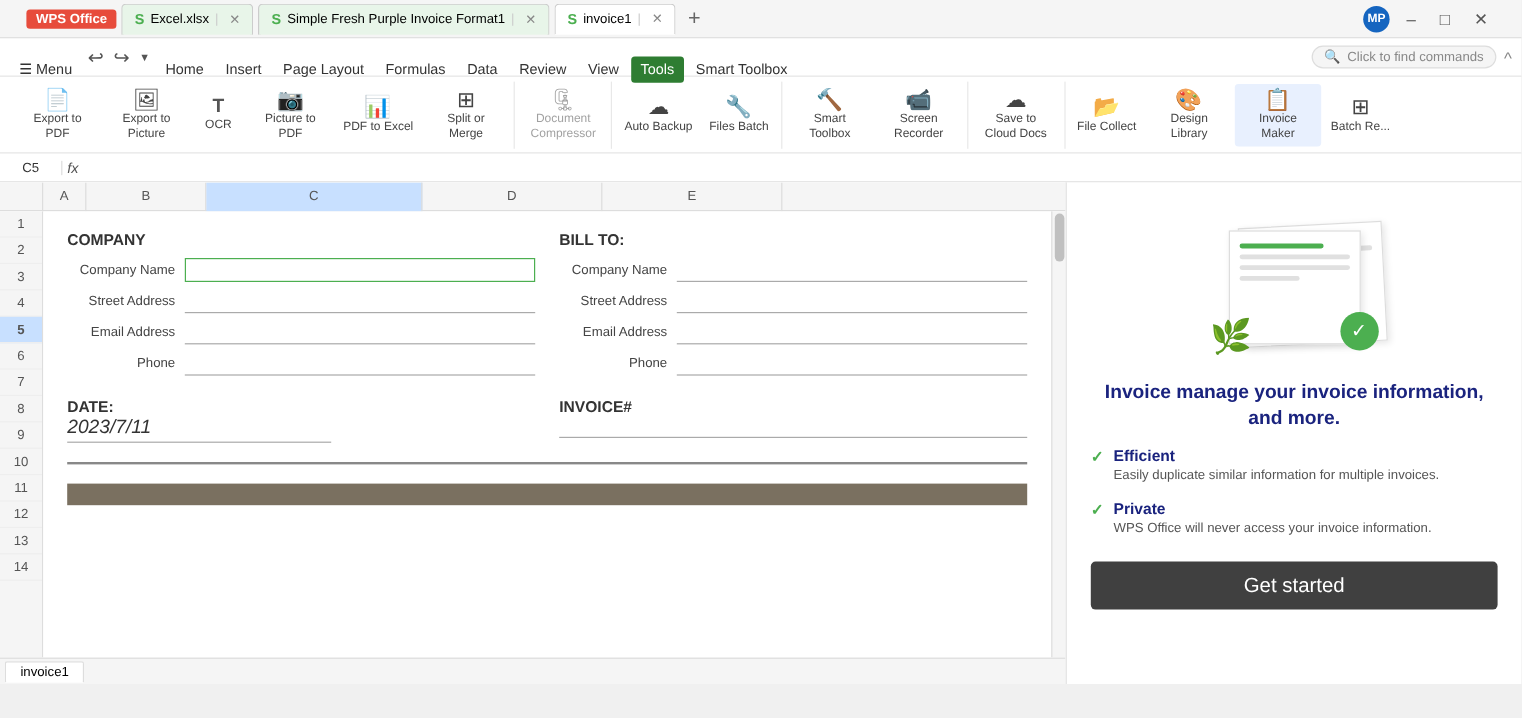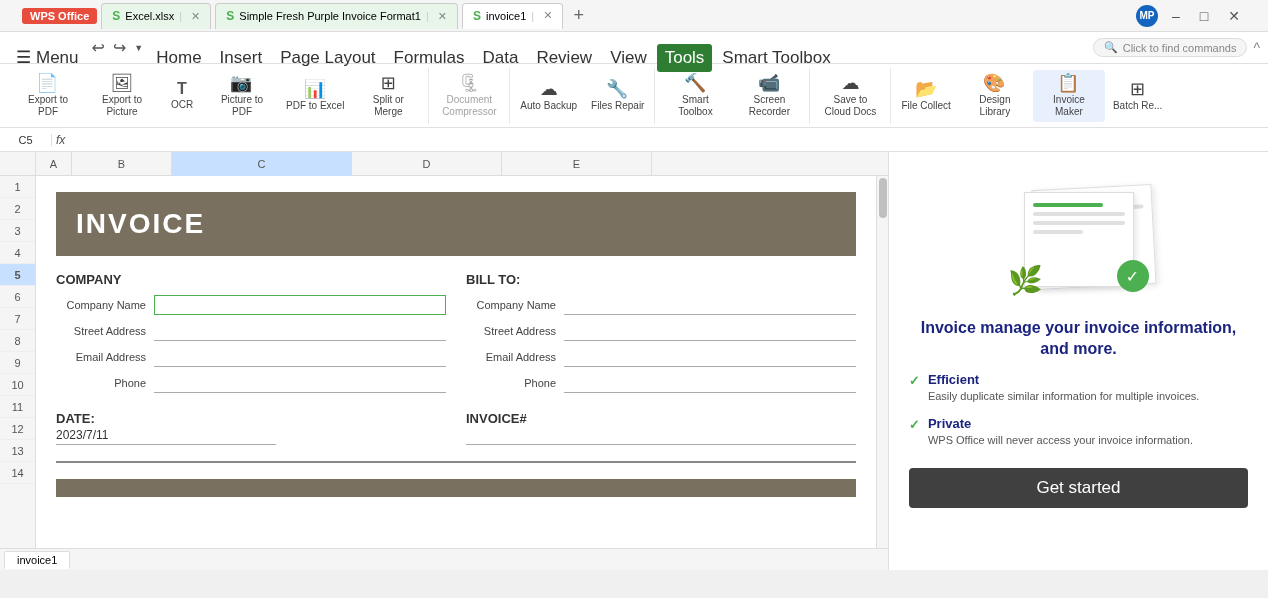--- a/index.html
+++ b/index.html
@@ -29,21 +29,21 @@
     .title-bar-right { margin-left: auto; display: flex; align-items: center; gap: 8px; }
     .win-btn { background: none; border: none; font-size: 14px; color: #555; cursor: pointer; padding: 2px 6px; }
     .user-avatar { background: #1565c0; color: white; border-radius: 50%; width: 22px; height: 22px; display: flex; align-items: center; justify-content: center; font-size: 10px; font-weight: bold; }
     .tab-split { color: #ccc; }
 
     
     .menu-bar {
       display: flex; align-items: center; height: 32px; background: #fff;
       border-bottom: 1px solid #e0e0e0; padding: 0 8px; gap: 2px;
     }
-    .menu-item { padding: 4px 8px; font-size: 17px; cursor: pointer; color: #333; border-radius: 3px; margin-top: 20px; }
+    .menu-item { padding: 4px 8px; font-size: 12px; cursor: pointer; color: #333; border-radius: 3px; margin-top: 20px; }
     .menu-item.active { background: #e8f0fe; }
     .menu-bar-right { margin-left: auto; display: flex; align-items: center; gap: 6px; }
     .search-box {
       display: flex; align-items: center; background: #f5f5f5;
       border: 1px solid #ddd; border-radius: 12px; padding: 2px 10px;
       font-size: 11px; color: #888; gap: 5px; cursor: pointer;
     }
     .collapse-btn { background: none; border: none; font-size: 14px; color: #888; cursor: pointer; }
 
     
@@ -115,21 +115,21 @@
     .invoice-two-col { display: flex; gap: 20px; }
     .invoice-col { flex: 1; }
     .invoice-section-title { font-size: 13px; font-weight: bold; margin-bottom: 8px; color: #333; }
     .invoice-field { display: flex; align-items: center; margin-bottom: 6px; gap: 8px; }
     .invoice-field label { font-size: 11px; font-weight: normal; color: #444; min-width: 90px; text-align: right; }
     .invoice-field .field-line {
       border-bottom: 1px solid #aaa; flex: 1; height: 20px; min-width: 120px;
     }
     .invoice-field .field-line.active { border: 1.5px solid #4caf50; background: #fff; }
     .invoice-date-title { font-size: 13px; font-weight: bold; color: #333; }
-    .invoice-date-value { font-size: 12px; color: #333; margin-top: 2px; }
+    .invoice-date-value { font-size: 16px; color: #333; margin-top: 2px; font-style: italic; }
     .invoice-date-line { border-bottom: 1px solid #aaa; width: 220px; margin-top: 2px; }
     .invoice-divider { border: none; border-top: 2px solid #888; margin: 16px 0; }
     .invoice-bottom-bar { background: #7a7060; height: 18px; margin-top: 8px; }
 
     
     .right-panel {
       width: 380px; min-width: 380px; background: white;
       border-left: 1px solid #e0e0e0; display: flex; flex-direction: column;
       padding: 20px; overflow-y: auto;
     }
@@ -275,21 +275,21 @@
 Compressor</span>
     </button>
   </div>
   <div class="toolbar-group">
     <button class="tool-btn">
       <span class="icon">☁</span>
       <span class="label">Auto Backup</span>
     </button>
     <button class="tool-btn">
       <span class="icon">🔧</span>
-      <span class="label">Files Repair</span>
+      <span class="label">Files Batch</span>
     </button>
   </div>
   <div class="toolbar-group">
     <button class="tool-btn">
       <span class="icon">🔨</span>
       <span class="label">Smart
 Toolbox</span>
     </button>
     <button class="tool-btn">
       <span class="icon">📹</span>
@@ -364,23 +364,20 @@
         <div class="row-num">10</div>
         <div class="row-num">11</div>
         <div class="row-num">12</div>
         <div class="row-num">13</div>
         <div class="row-num">14</div>
       </div>
 
       <div class="sheet-content">
         <div class="invoice-area">
 
-          <div class="invoice-header">
-            <h1>INVOICE</h1>
-          </div>
 
           <div class="invoice-two-col">
 
             <div class="invoice-col">
               <div class="invoice-section-title">COMPANY</div>
               <div class="invoice-field">
                 <label>Company Name</label>
                 <div class="field-line active"></div>
               </div>
               <div class="invoice-field">

